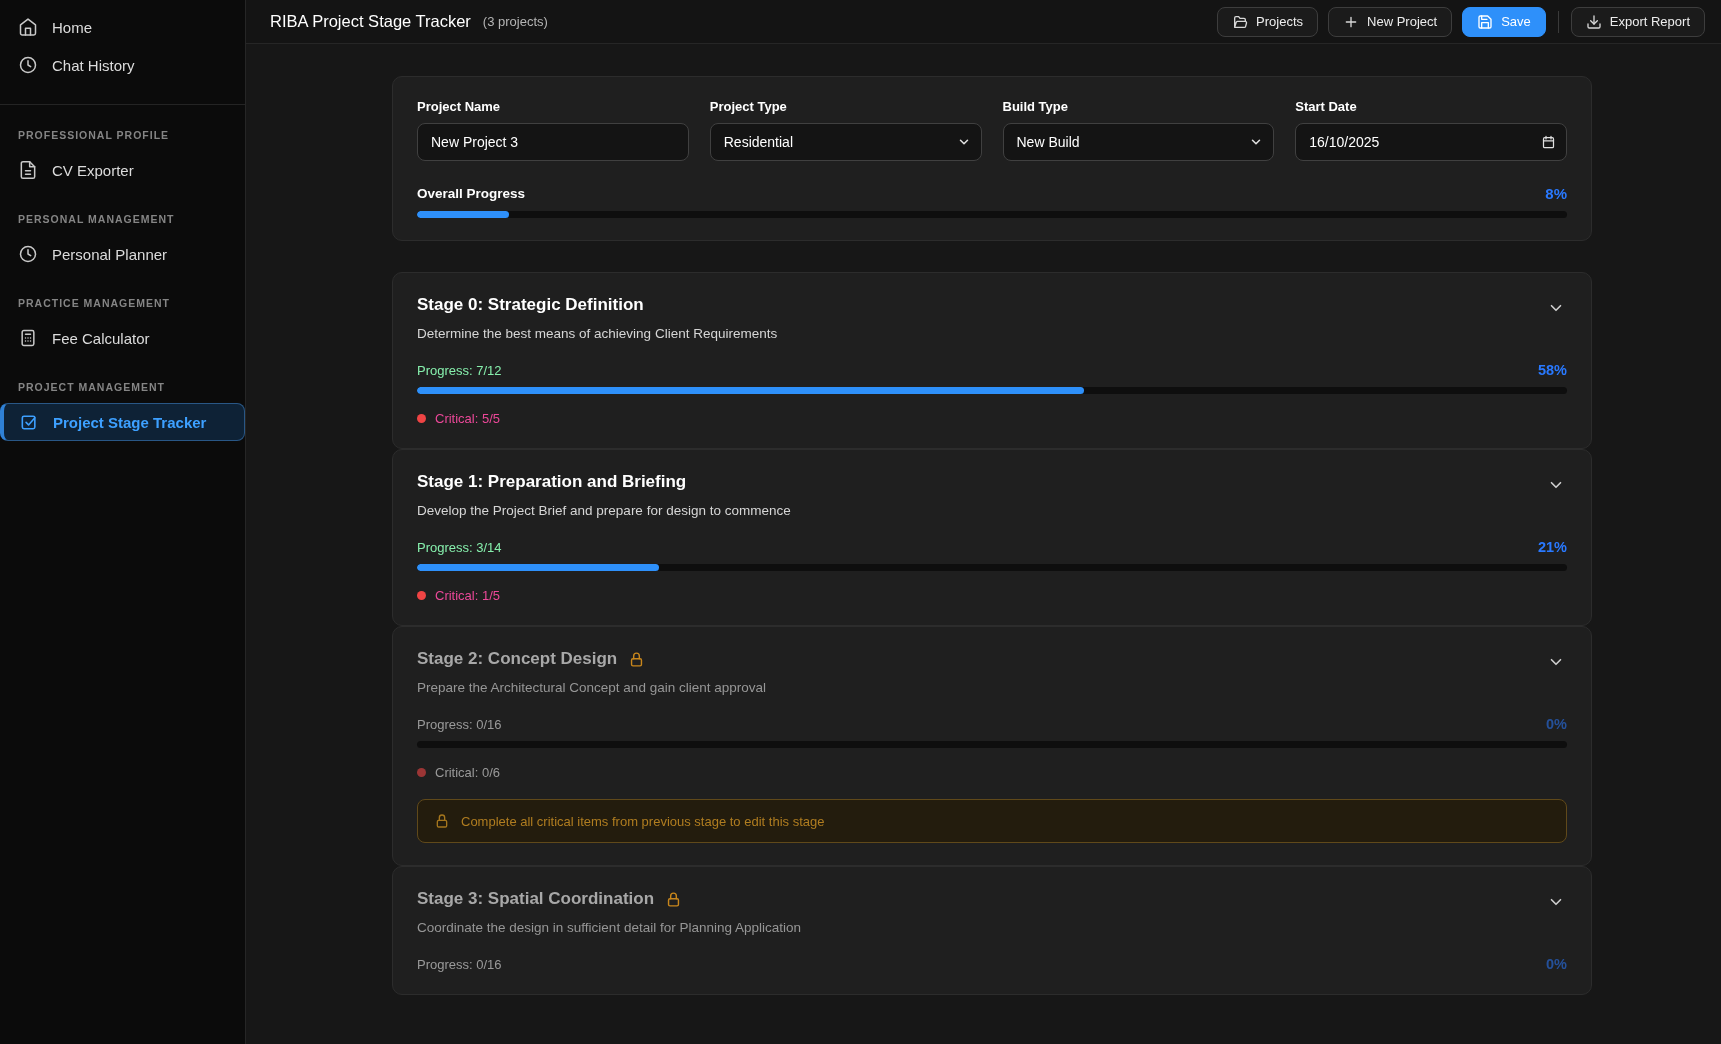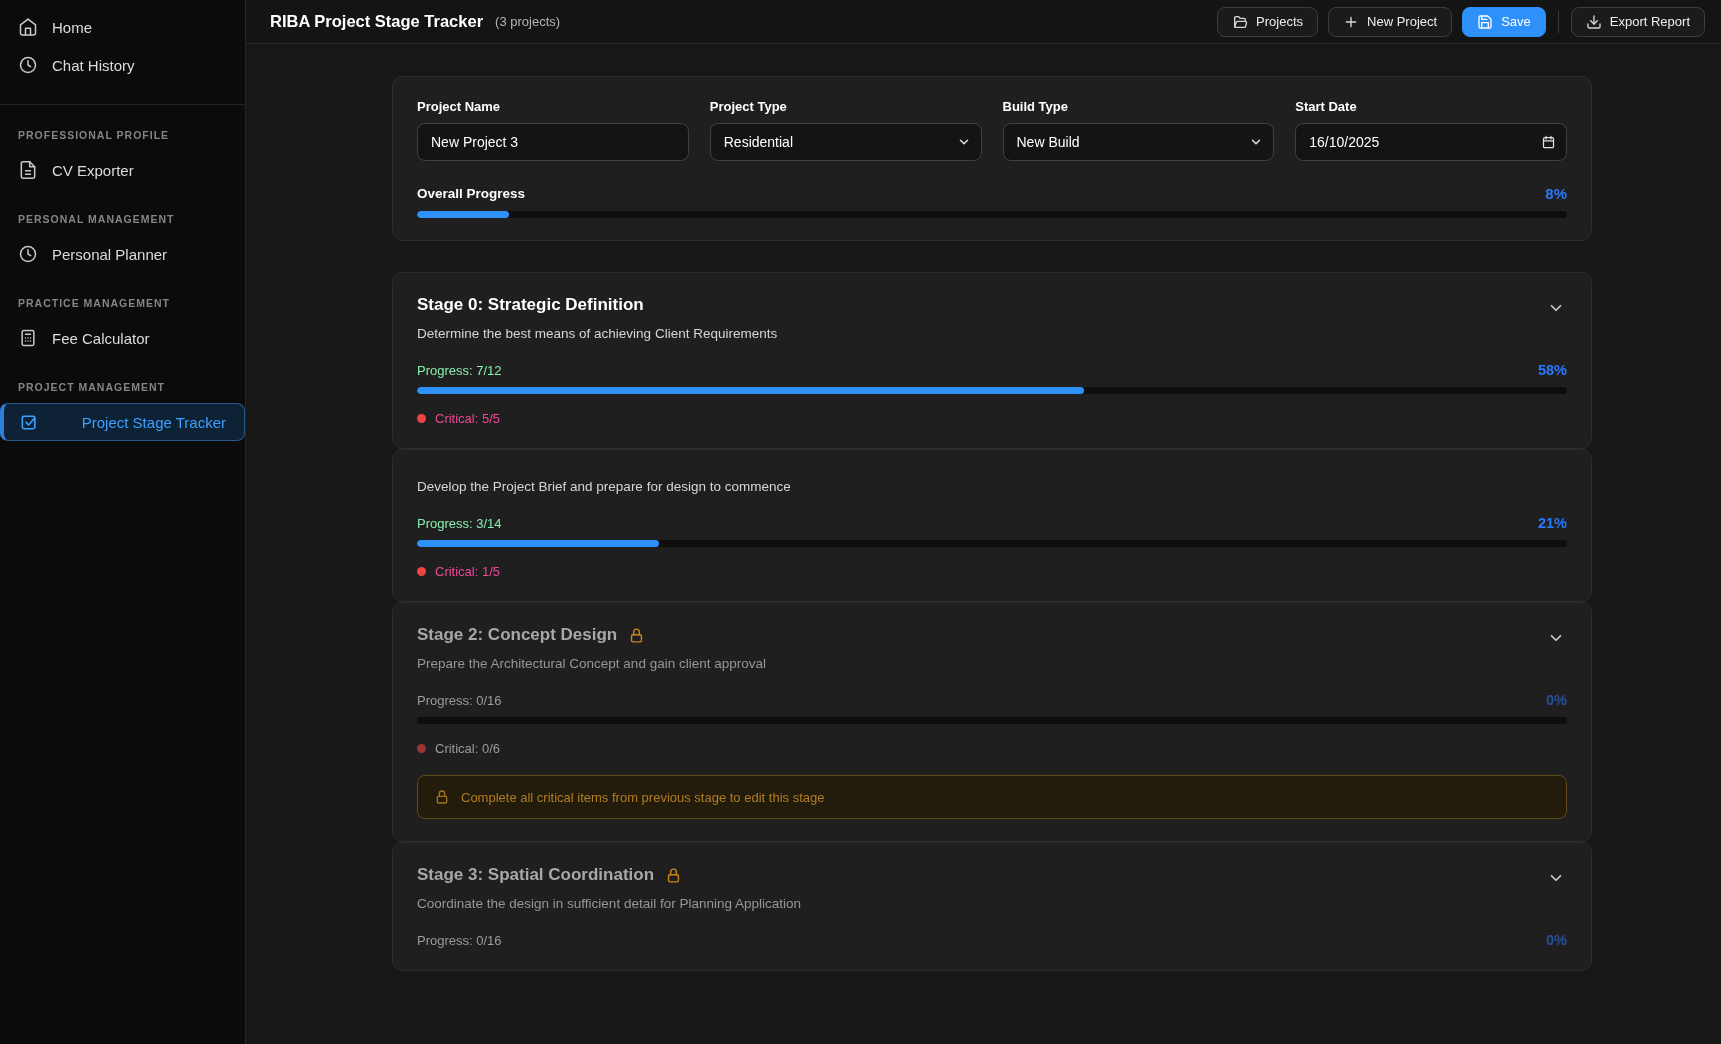--- a/index.html
+++ b/index.html
@@ -29,36 +29,35 @@
   .section-title {
     padding: 0 18px; margin: 24px 0 10px;
     font-size: 10.5px; font-weight: bold; letter-spacing: 1px;
     color: #858585;
   }
   .side-item.active {
     background: #0e2236;
     border: 1px solid rgba(64, 131, 201, 0.55);
     border-left: 4px solid #2f81d6;
     border-radius: 8px 8px 8px 8px;
-    color: #3da0ff; font-weight: normal;
+    color: #3da0ff; font-weight: bold;
     padding-left: 15px;
-    justify-content: space-between;
   }
   .side-item.active .icn { color: #3da0ff; }
 
   
   .main { flex: 1; display: flex; flex-direction: column; height: 100%; }
 
   .topbar {
     height: 44px; min-height: 44px;
     background: #141414; border-bottom: 1px solid #262626;
     display: flex; align-items: center;
     padding: 0 16px 0 24px;
   }
-  .topbar-title { font-size: 16.5px; font-weight: bold; color: #ffffff; }
+  .topbar-title { font-size: 16.5px; font-weight: normal; color: #ffffff; }
   .topbar-count { font-size: 13px; color: #b5b5b5; margin-left: 12px; }
   .topbar-actions { margin-left: auto; display: flex; align-items: center; gap: 10px; }
   .btn {
     height: 30px; padding: 0 14px; border-radius: 8px;
     background: #1b1b1b; border: 1px solid #3d3d3d;
     color: #ededed; font-size: 13px; font-weight: 500;
     display: inline-flex; align-items: center; gap: 8px; cursor: pointer;
     font-family: "Liberation Sans", sans-serif;
   }
   .btn .icn { color: #d8d8d8; display: inline-flex; }
@@ -336,20 +335,31 @@
           <div class="bar-fill" style="width: 58%;"></div>
         </div>
         <div class="critical-row">
           <span class="critical-dot"></span>
           <span class="critical-label">Critical: 5/5</span>
         </div>
 
       </section>
 
       <section class="panel stage-card">
+        <div class="stage-head">
+          <div class="stage-title">
+            <span>Stage 1: Preparation and Briefing</span>
+
+          </div>
+          <button class="chev-btn">
+            <svg width="18" height="18" viewBox="0 0 24 24" fill="none" stroke="currentColor" stroke-width="2.2" stroke-linecap="round" stroke-linejoin="round">
+                <path d="m6 9 6 6 6-6"></path>
+              </svg>
+          </button>
+        </div>
         <div class="stage-desc">Develop the Project Brief and prepare for design to commence</div>
         <div class="progress-row">
           <span class="progress-label">Progress: 3/14</span>
           <span class="stage-pct">21%</span>
         </div>
         <div class="bar">
           <div class="bar-fill" style="width: 21%;"></div>
         </div>
         <div class="critical-row">
           <span class="critical-dot"></span>

